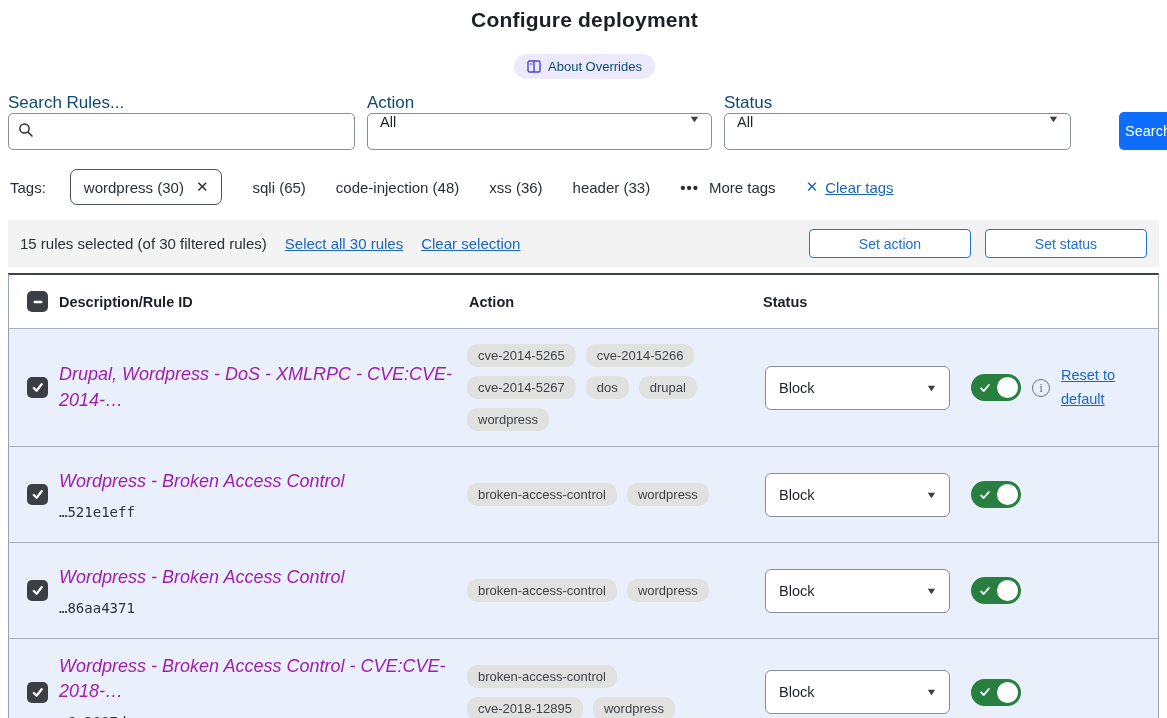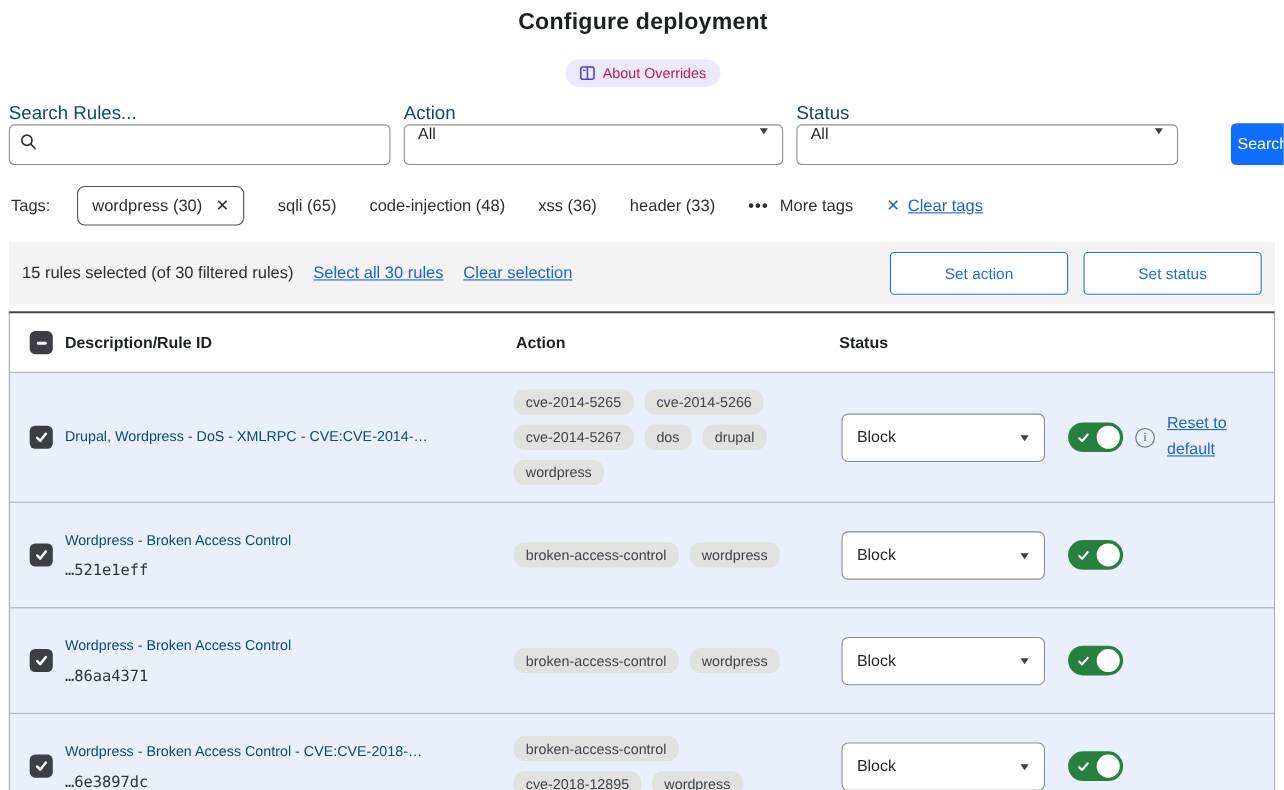--- a/index.html
+++ b/index.html
@@ -10,21 +10,21 @@
     width:1167px;
     min-height:718px;
     padding:6px 8px 0 8px;
   }
 
   
   .title-row { display:flex; align-items:center; gap:22px; margin:2px 0 14px 2px;flex-direction:column; }
   .page-title { font-size:21px; font-weight:700; color:#1c2026; margin:0; letter-spacing:.2px; }
   .about-badge {
     display:inline-flex; align-items:center; gap:7px;
-    background:#eceafa; color:#be185d;
+    background:#eceafa; color:#0c4a6e;
     padding:5px 13px; border-radius:14px; font-size:13px; cursor:pointer;
   }
   .book-icon svg { display:block; }
 
   
   .filters { display:flex; gap:12px; align-items:flex-end; }
   .field { display:flex; flex-direction:column; }
   .field-label { font-size:17px; color:#0c4a6e; margin-bottom:0; }
   .searchbox {
     width:347px; height:37px; border:1px solid #8a8f98; border-radius:5px;
@@ -66,21 +66,21 @@
   .clear-tags .x-glyph { color:#1a66c2; }
 
   
   .selection-bar {
     background:#f3f3f3; display:flex; align-items:center; gap:18px;
     padding:9px 12px; font-size:15px; color:#2a2f35;
   }
   .blue-link { color:#1a66c2; text-decoration:underline; cursor:pointer; }
   .selection-bar .spacer { flex:1; }
   .outline-btn {
-    width:162px; height:39px; background:#fff; border:1px solid #2173d3;
+    width:162px; height:29px; background:#fff; border:1px solid #2173d3;
     color:#1f6fd0; border-radius:4px; font-size:14px; cursor:pointer;
     font-family:"Liberation Sans",sans-serif;
   }
   .outline-btn + .outline-btn { margin-left:-4px; }
 
   
   .rules-table {
     margin-top:6px;
     border:1px solid #9aa2ac;
     border-top:2px solid #3b424c;
@@ -100,21 +100,21 @@
 
   .data-row { background:#e9f0fb; border-top:1px solid #a9b1bd; padding:15px 0; min-height:96px; }
 
   .checkbox {
     width:21px; height:21px; border-radius:5px; background:#3b3f45;
     display:flex; align-items:center; justify-content:center; cursor:pointer;
     flex:0 0 auto;
   }
   .checkbox svg { display:block; }
 
-  .desc-line { font-size:13px; color:#0c4a6e; line-height:1.4; }
+  .desc-line { font-size:18px; color:#a21caf; line-height:1.4;font-style:italic; }
   .rule-id { font-family:"DejaVu Sans Mono", monospace; font-size:14px; color:#2e343b; margin-top:10px; }
 
   .tags-wrap { display:flex; flex-wrap:wrap; gap:9px 10px; max-width:272px; }
   .pill {
     background:#e1e1e0; color:#3f4349; border-radius:10px;
     padding:4px 11px; font-size:13px; white-space:nowrap;
   }
 
   .row-select {
     width:185px; height:44px; border:1px solid #898e96; border-radius:6px;

